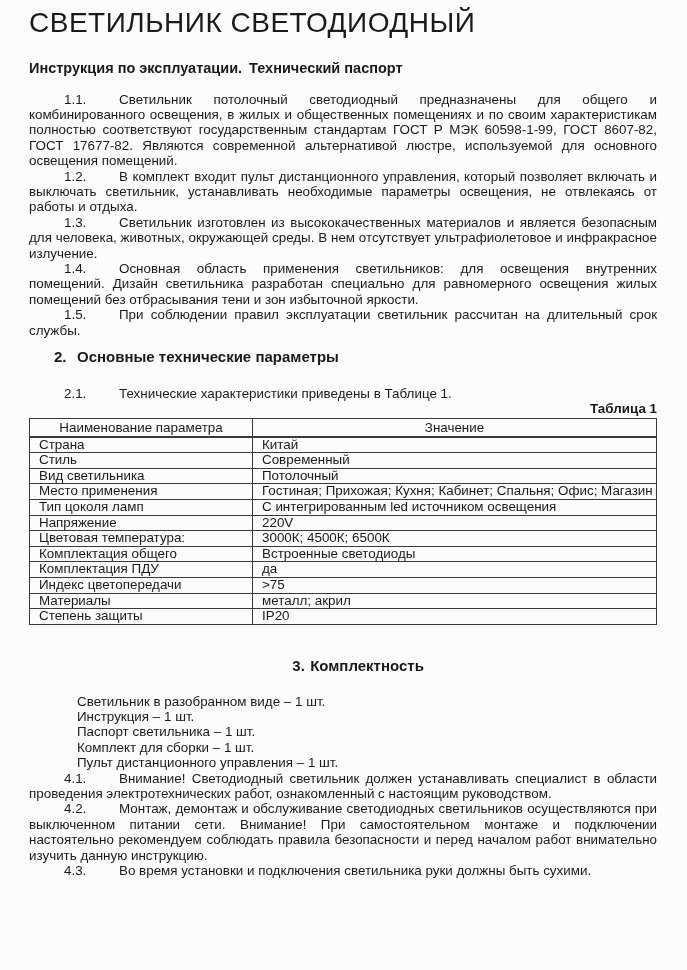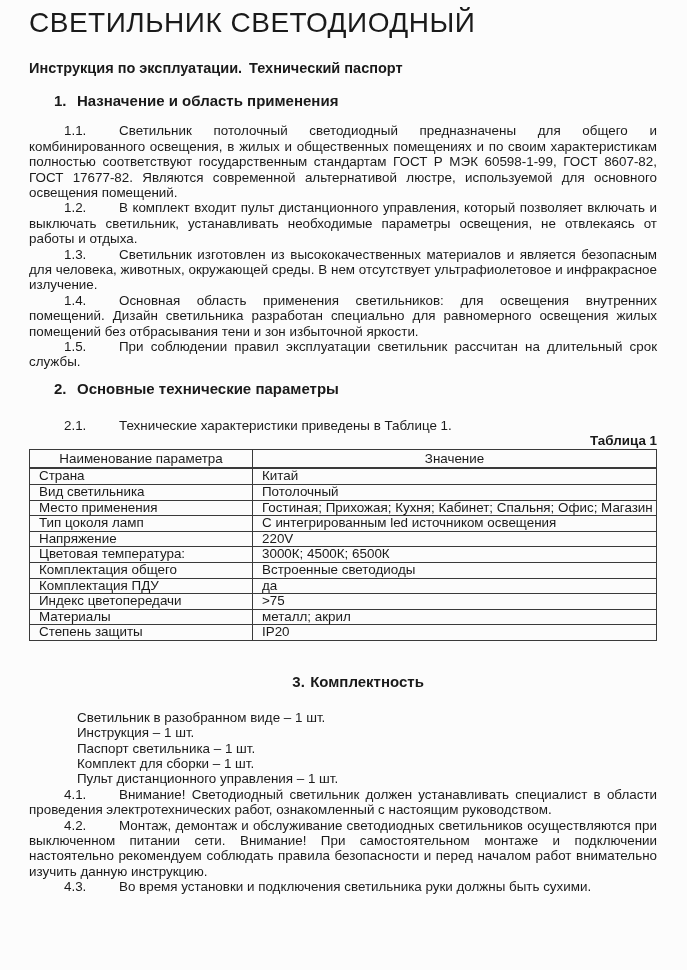--- a/index.html
+++ b/index.html
@@ -94,21 +94,20 @@
 </style>
 </head>
 <body>
 
 <div class="page">
 
   <h1 class="doc-title">СВЕТИЛЬНИК СВЕТОДИОДНЫЙ</h1>
 
   <p class="doc-subtitle"><span>Инструкция по эксплуатации.</span><span class="gap"></span><span>Технический паспорт</span></p>
 
-  <div class="sec-heading"><span class="hnum">1.</span><span>Назначение и область применения</span></div>
 
   <div>
 
       <p class="para"><span class="pnum">1.1.</span><span>Светильник потолочный светодиодный предназначены для общего и комбинированного освещения, в жилых и общественных помещениях и по своим характеристикам полностью соответствуют государственным стандартам ГОСТ Р МЭК 60598-1-99, ГОСТ 8607-82, ГОСТ 17677-82. Являются современной альтернативой люстре, используемой для основного освещения помещений.</span></p>
 
       <p class="para"><span class="pnum">1.2.</span><span>В комплект входит пульт дистанционного управления, который позволяет включать и выключать светильник, устанавливать необходимые параметры освещения, не отвлекаясь от работы и отдыха.</span></p>
 
       <p class="para"><span class="pnum">1.3.</span><span>Светильник изготовлен из высококачественных материалов и является безопасным для человека, животных, окружающей среды. В нем отсутствует ультрафиолетовое и инфракрасное излучение.</span></p>
 
       <p class="para"><span class="pnum">1.4.</span><span>Основная область применения светильников: для освещения внутренних помещений. Дизайн светильника разработан специально для равномерного освещения жилых помещений без отбрасывания тени и зон избыточной яркости.</span></p>
@@ -136,20 +135,24 @@
         <th>Значение</th>
       </tr>
     </thead>
     <tbody>
 
         <tr>
           <td>Страна</td>
           <td>Китай</td>
         </tr>
 
+        <tr>
+          <td>Стиль</td>
+          <td>Современный</td>
+        </tr>
 
         <tr>
           <td>Вид светильника</td>
           <td>Потолочный</td>
         </tr>
 
         <tr>
           <td>Место применения</td>
           <td>Гостиная; Прихожая; Кухня; Кабинет; Спальня; Офис; Магазин</td>
         </tr>

